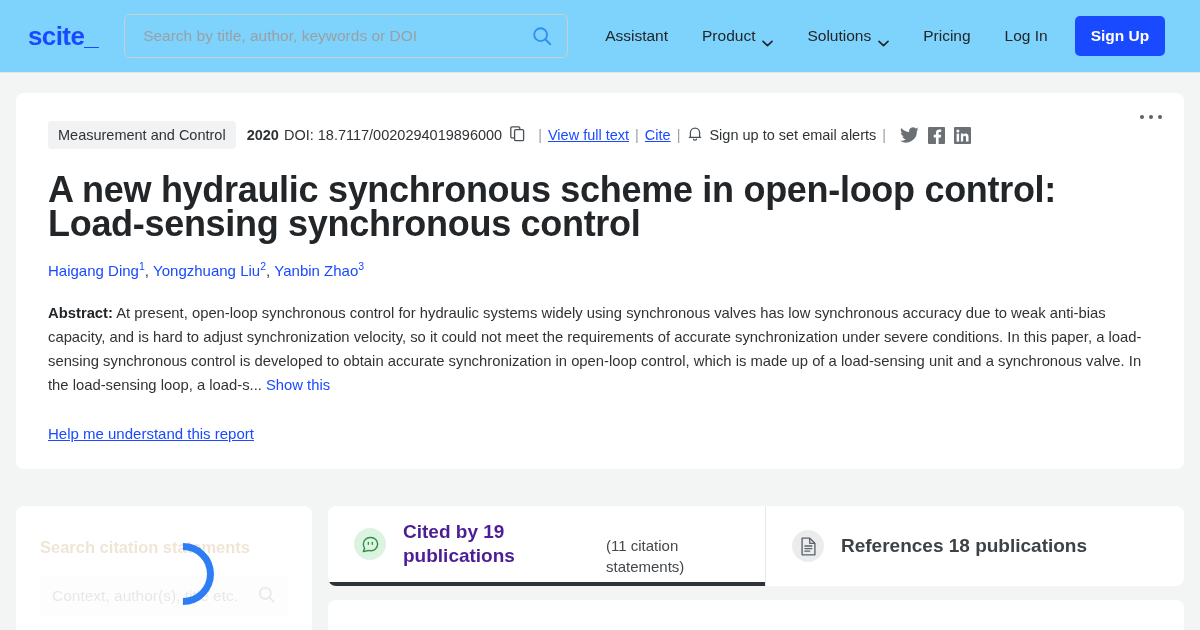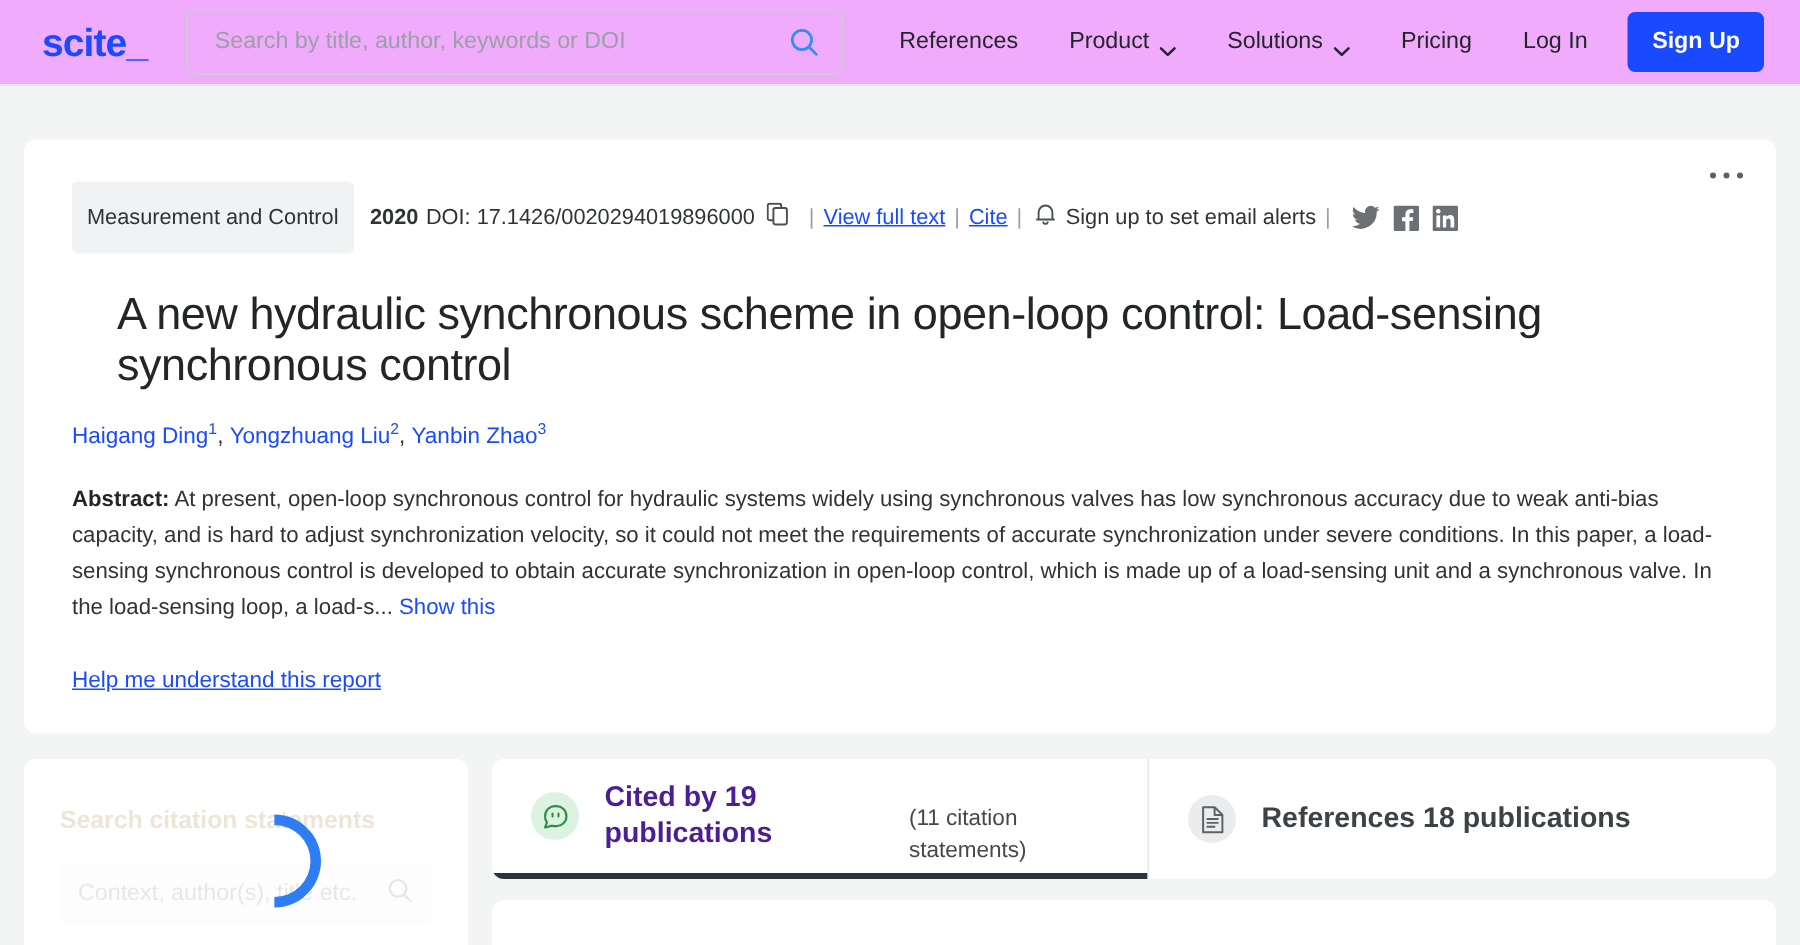--- a/index.html
+++ b/index.html
@@ -5,22 +5,22 @@
   * { box-sizing: border-box; margin: 0; padding: 0; }
   html, body {
     width: 1200px; height: 630px;
     background: #f3f4f4;
     font-family: "Liberation Sans", sans-serif;
     overflow: hidden;
   }
 
   
   .header {
-    height: 57px;
-    background: #f0abfc;
+    height: 73px;
+    background: #7dd3fc;
     border-bottom: 1px solid #e3e5e6;
     display: flex;
     align-items: center;
     padding: 0 24px 0 28px;
     position: relative;
   }
   .logo {
     font-size: 26px;
     font-weight: 700;
     color: #1a4aff;
@@ -101,21 +101,21 @@
     display: flex;
     align-items: center;
     flex-wrap: nowrap;
     font-size: 14.5px;
     color: #303336;
     gap: 0px;
   }
   .journal-chip {
     background: #f1f2f3;
     border-radius: 4px;
-    padding: 16px 10px;
+    padding: 6px 10px;
     font-size: 14.5px;
     color: #303336;
     margin-right: 11px;
     white-space: nowrap;
   }
   .year { font-weight: 700; margin-right: 5px; }
   .doi { white-space: nowrap; }
   .copy-ico { margin: 0 7px 0 8px; cursor: pointer; display:inline-block; vertical-align:middle;}
   .sep { color: #9aa0a6; margin: 0 6px; }
   .meta-link {
@@ -123,28 +123,27 @@
     text-decoration: underline;
     cursor: pointer;
     white-space: nowrap;
   }
   .bell { margin: 0 7px 0 2px; display:inline-block; vertical-align:middle;}
   .alerts-txt { color: #303336; white-space: nowrap; }
   .socials { display: flex; align-items: center; gap: 9px; margin-left: 8px; }
   .socials span { cursor: pointer; display:flex; }
 
   .title {
-    font-size: 30px;
+    font-size: 36px;
     line-height: 34px;
-    font-weight: 400;
+    font-weight: 700;
     color: #232629;
     margin-top: 24px;
     letter-spacing: -0.3px;
     max-width: 1060px;
-    margin-left: 30px;
   }
   .authors {
     margin-top: 19px;
     font-size: 15px;
     color: #1a4aff;
   }
   .authors a { color: #1a4aff; text-decoration: none; cursor: pointer; }
   .authors sup { font-size: 10.5px; }
   .authors .comma { color: #303336; }
 
@@ -271,21 +270,21 @@
     <span class="search-ico">
       <svg width="22" height="22" viewBox="0 0 24 24" fill="none" stroke="#2f8ef4" stroke-width="2">
         <circle cx="10.5" cy="10.5" r="7"></circle>
         <line x1="15.8" y1="15.8" x2="21" y2="21" stroke-linecap="round"></line>
       </svg>
     </span>
   </div>
 
   <div class="nav">
     <div class="nav-item">
-      <span>References</span>
+      <span>Assistant</span>
     </div>
     <div class="nav-item">
       <span>Product</span>
       <span class="caret">
         <svg width="11" height="7" viewBox="0 0 11 7" fill="none" stroke="#232629" stroke-width="1.7">
           <polyline points="1,1.3 5.5,5.6 10,1.3" stroke-linecap="round" stroke-linejoin="round"></polyline>
         </svg>
       </span>
     </div>
     <div class="nav-item">
@@ -310,21 +309,21 @@
 
   <div class="dots">
     <i></i>
       <i></i>
       <i></i>
   </div>
 
   <div class="meta-row">
     <span class="journal-chip">Measurement and Control</span>
     <span class="year">2020</span>
-    <span class="doi">DOI: 17.1426/0020294019896000</span>
+    <span class="doi">DOI: 18.7117/0020294019896000</span>
     <span class="copy-ico">
       <svg width="15" height="16" viewBox="0 0 15 16" fill="none" stroke="#4b5054" stroke-width="1.3">
         <rect x="0.8" y="0.8" width="9" height="11" rx="1.2"></rect>
         <rect x="4.6" y="3.6" width="9" height="11" rx="1.2" fill="#fff"></rect>
       </svg>
     </span>
     <span class="sep">|</span>
     <span class="meta-link">View full text</span>
     <span class="sep">|</span>
     <span class="meta-link">Cite</span>

